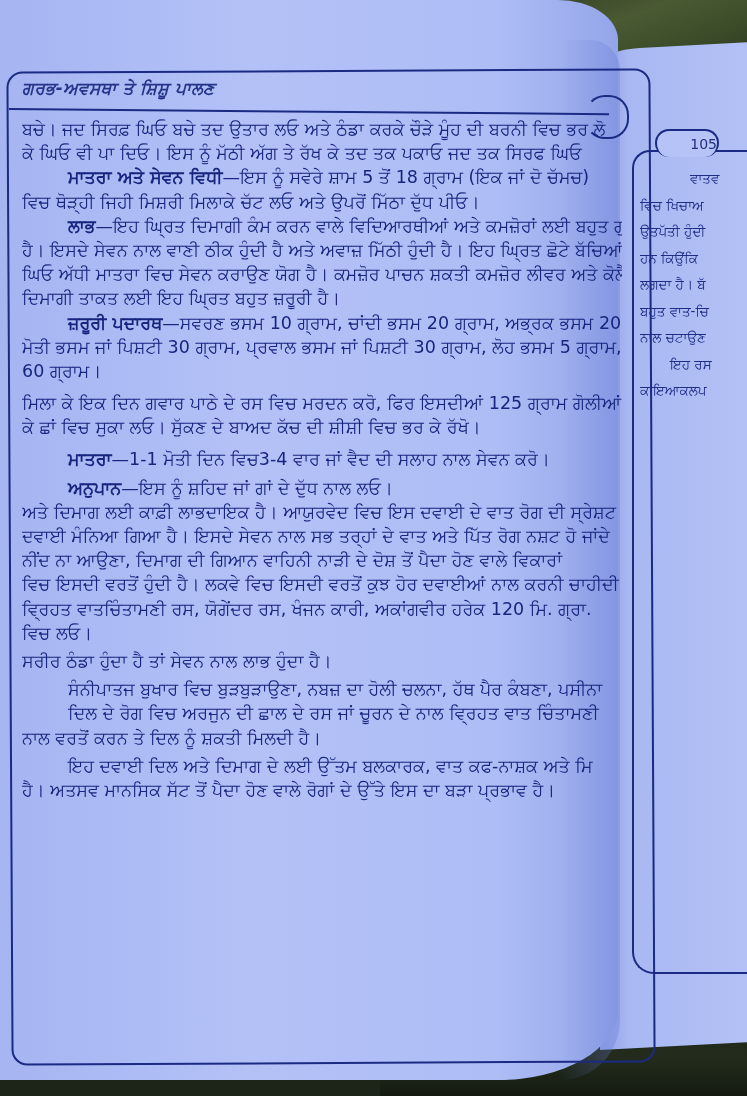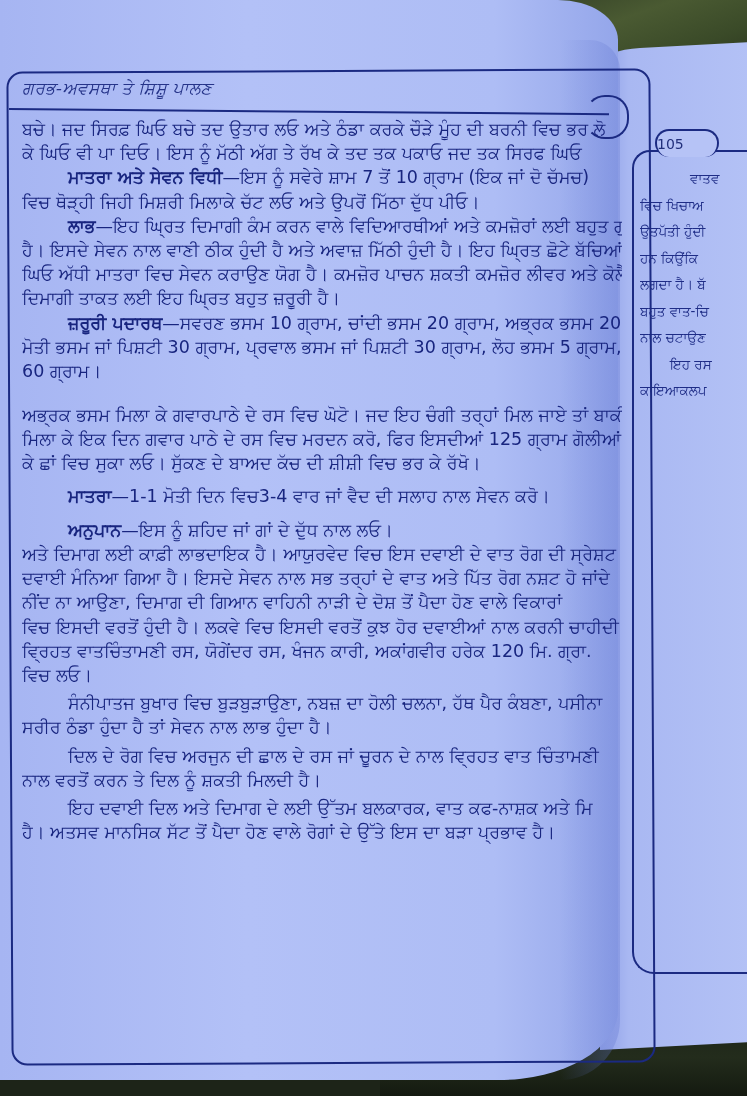--- a/index.html
+++ b/index.html
@@ -26,21 +26,21 @@
   }
   .right-frame {
     position: absolute; left: 632px; top: 150px; width: 140px; height: 820px;
     border-left: 2px solid #1b2a82; border-top: 2px solid #1b2a82; border-bottom: 2px solid #1b2a82;
     border-top-left-radius: 18px; border-bottom-left-radius: 22px;
   }
   .page-num-tab {
     position: absolute; left: 655px; top: 129px; width: 60px; height: 26px;
     border: 2px solid #1b2a82; border-radius: 14px 14px 14px 14px;
     border-bottom: none;
-    font-size: 14px; color: #22307c; text-align: left; line-height: 26px;
+    font-size: 14px; color: #22307c; text-align: right; line-height: 26px;
     background: #b6c3f6;
   }
   .right-lines {
     position: absolute; left: 640px; top: 165px; width: 110px;
     font-size: 13.5px; color: #1e2c86; line-height: 26.5px; white-space: nowrap; overflow: hidden;
   }
   .right-lines div { overflow: hidden; }
   
   .left-page {
     position: absolute; left: 0; top: 0; width: 618px; height: 1080px;
@@ -57,21 +57,21 @@
     position: absolute; left: 9px; top: 70px; width: 640px; height: 990px;
     border: 2px solid #1b2a82; border-radius: 16px;
     transform: rotate(-0.3deg);
   }
   .header-line {
     position: absolute; left: 9px; top: 108px; width: 600px; height: 0;
     border-top: 2px solid #1b2a82; transform: rotate(0.5deg); transform-origin: left;
   }
   .running-head {
     position: absolute; left: 22px; top: 78px;
-    font-size: 17px; color: #263489; font-style: italic; letter-spacing: 0.3px;
+    font-size: 17px; color: #263489; font-style: italic; letter-spacing: 0.3px; font-weight: bold;
   }
   .folio-tab {
     position: absolute; left: 585px; top: 95px; width: 40px; height: 40px;
     border: 2px solid #1b2a82; border-radius: 20px; border-left-color: transparent;
   }
   .text-block {
     position: absolute; left: 22px; top: 117px; width: 600px;
     color: #18257f; font-size: 17.5px; line-height: 24.2px;
   }
   .line { white-space: nowrap; overflow: hidden; height: 24.2px; }
@@ -107,49 +107,48 @@
 <div class="left-spine-shadow"></div>
 <div class="left-frame"></div>
 <div class="header-line"></div>
 <div class="folio-tab"></div>
 <div class="running-head">ਗਰਭ-ਅਵਸਥਾ ਤੇ ਸ਼ਿਸ਼ੂ ਪਾਲਣ</div>
 
 <div class="text-block">
   <div class="line">ਬਚੇ। ਜਦ ਸਿਰਫ਼ ਘਿਓ ਬਚੇ ਤਦ ਉਤਾਰ ਲਓ ਅਤੇ ਠੰਡਾ ਕਰਕੇ ਚੌੜੇ ਮੂੰਹ ਦੀ ਬਰਨੀ ਵਿਚ ਭਰ ਲੋ</div>
   <div class="line">ਕੇ ਘਿਓ ਵੀ ਪਾ ਦਿਓ। ਇਸ ਨੂੰ ਮੱਠੀ ਅੱਗ ਤੇ ਰੱਖ ਕੇ ਤਦ ਤਕ ਪਕਾਓ ਜਦ ਤਕ ਸਿਰਫ ਘਿਓ</div>
 
-  <div class="line indent"><span class="bold-term">ਮਾਤਰਾ ਅਤੇ ਸੇਵਨ ਵਿਧੀ</span><span>—ਇਸ ਨੂੰ ਸਵੇਰੇ ਸ਼ਾਮ 7 ਤੋਂ 10 ਗ੍ਰਾਮ (ਇਕ ਜਾਂ ਦੋ ਚੱਮਚ)</span></div>
+  <div class="line indent"><span class="bold-term">ਮਾਤਰਾ ਅਤੇ ਸੇਵਨ ਵਿਧੀ</span><span>—ਇਸ ਨੂੰ ਸਵੇਰੇ ਸ਼ਾਮ 5 ਤੋਂ 18 ਗ੍ਰਾਮ (ਇਕ ਜਾਂ ਦੋ ਚੱਮਚ)</span></div>
   <div class="line">ਵਿਚ ਥੋੜ੍ਹੀ ਜਿਹੀ ਮਿਸ਼ਰੀ ਮਿਲਾਕੇ ਚੱਟ ਲਓ ਅਤੇ ਉਪਰੋਂ ਮਿੱਠਾ ਦੁੱਧ ਪੀਓ।</div>
 
   <div class="line indent"><span class="bold-term">ਲਾਭ</span><span>—ਇਹ ਘ੍ਰਿਤ ਦਿਮਾਗੀ ਕੰਮ ਕਰਨ ਵਾਲੇ ਵਿਦਿਆਰਥੀਆਂ ਅਤੇ ਕਮਜ਼ੋਰਾਂ ਲਈ ਬਹੁਤ ਗੁਣਕਾਰੀ</span></div>
   <div class="line">ਹੈ। ਇਸਦੇ ਸੇਵਨ ਨਾਲ ਵਾਣੀ ਠੀਕ ਹੁੰਦੀ ਹੈ ਅਤੇ ਅਵਾਜ਼ ਮਿੱਠੀ ਹੁੰਦੀ ਹੈ। ਇਹ ਘ੍ਰਿਤ ਛੋਟੇ ਬੱਚਿਆਂ ਨੂੰ</div>
   <div class="line">ਘਿਓ ਅੱਧੀ ਮਾਤਰਾ ਵਿਚ ਸੇਵਨ ਕਰਾਉਣ ਯੋਗ ਹੈ। ਕਮਜ਼ੋਰ ਪਾਚਨ ਸ਼ਕਤੀ ਕਮਜ਼ੋਰ ਲੀਵਰ ਅਤੇ ਕੋਲੈ</div>
   <div class="line">ਦਿਮਾਗੀ ਤਾਕਤ ਲਈ ਇਹ ਘ੍ਰਿਤ ਬਹੁਤ ਜ਼ਰੂਰੀ ਹੈ।</div>
 
 
   <div class="line indent"><span class="bold-term">ਜ਼ਰੂਰੀ ਪਦਾਰਥ</span><span>—ਸਵਰਣ ਭਸਮ 10 ਗ੍ਰਾਮ, ਚਾਂਦੀ ਭਸਮ 20 ਗ੍ਰਾਮ, ਅਭ੍ਰਕ ਭਸਮ 20 ਗ੍ਰਾਮ</span></div>
   <div class="line">ਮੋਤੀ ਭਸਮ ਜਾਂ ਪਿਸ਼ਟੀ 30 ਗ੍ਰਾਮ, ਪ੍ਰਵਾਲ ਭਸਮ ਜਾਂ ਪਿਸ਼ਟੀ 30 ਗ੍ਰਾਮ, ਲੋਹ ਭਸਮ 5 ਗ੍ਰਾਮ, ਰਸ ਸਿੰਦੂਰ</div>
-  <div class="line" style="margin-bottom:20px">60 ਗ੍ਰਾਮ।</div>
+  <div class="line" style="margin-bottom:8px">60 ਗ੍ਰਾਮ।</div>
 
-  <div class="line">ਅਭ੍ਰਕ ਭਸਮ ਮਿਲਾ ਕੇ ਗਵਾਰਪਾਠੇ ਦੇ ਰਸ ਵਿਚ ਘੋਟੋ। ਜਦ ਇਹ ਚੰਗੀ ਤਰ੍ਹਾਂ ਮਿਲ ਜਾਏ ਤਾਂ ਬਾਕੀ</div>
   <div class="line">ਮਿਲਾ ਕੇ ਇਕ ਦਿਨ ਗਵਾਰ ਪਾਠੇ ਦੇ ਰਸ ਵਿਚ ਮਰਦਨ ਕਰੋ, ਫਿਰ ਇਸਦੀਆਂ 125 ਗ੍ਰਾਮ ਗੋਲੀਆਂ ਬਣਾ</div>
   <div class="line" style="margin-bottom:8px">ਕੇ ਛਾਂ ਵਿਚ ਸੁਕਾ ਲਓ। ਸੁੱਕਣ ਦੇ ਬਾਅਦ ਕੱਚ ਦੀ ਸ਼ੀਸ਼ੀ ਵਿਚ ਭਰ ਕੇ ਰੱਖੋ।</div>
 
-  <div class="line indent" style="margin-bottom:10px"><span class="bold-term">ਮਾਤਰਾ</span><span>—1-1 ਮੋਤੀ ਦਿਨ ਵਿਚ3-4 ਵਾਰ ਜਾਂ ਵੈਦ ਦੀ ਸਲਾਹ ਨਾਲ ਸੇਵਨ ਕਰੋ।</span></div>
+  <div class="line indent" style="margin-bottom:4px"><span class="bold-term">ਮਾਤਰਾ</span><span>—1-1 ਮੋਤੀ ਦਿਨ ਵਿਚ3-4 ਵਾਰ ਜਾਂ ਵੈਦ ਦੀ ਸਲਾਹ ਨਾਲ ਸੇਵਨ ਕਰੋ।</span></div>
 
   <div class="line indent" style="margin-bottom:0"><span class="bold-term">ਅਨੁਪਾਨ</span><span>—ਇਸ ਨੂੰ ਸ਼ਹਿਦ ਜਾਂ ਗਾਂ ਦੇ ਦੁੱਧ ਨਾਲ ਲਓ।</span></div>
 
   <div class="line">ਅਤੇ ਦਿਮਾਗ ਲਈ ਕਾਫ਼ੀ ਲਾਭਦਾਇਕ ਹੈ। ਆਯੁਰਵੇਦ ਵਿਚ ਇਸ ਦਵਾਈ ਦੇ ਵਾਤ ਰੋਗ ਦੀ ਸ੍ਰੇਸ਼ਟ</div>
   <div class="line">ਦਵਾਈ ਮੰਨਿਆ ਗਿਆ ਹੈ। ਇਸਦੇ ਸੇਵਨ ਨਾਲ ਸਭ ਤਰ੍ਹਾਂ ਦੇ ਵਾਤ ਅਤੇ ਪਿੱਤ ਰੋਗ ਨਸ਼ਟ ਹੋ ਜਾਂਦੇ</div>
   <div class="line">ਨੀਂਦ ਨਾ ਆਉਣਾ, ਦਿਮਾਗ ਦੀ ਗਿਆਨ ਵਾਹਿਨੀ ਨਾੜੀ ਦੇ ਦੋਸ਼ ਤੋਂ ਪੈਦਾ ਹੋਣ ਵਾਲੇ ਵਿਕਾਰਾਂ</div>
   <div class="line">ਵਿਚ ਇਸਦੀ ਵਰਤੋਂ ਹੁੰਦੀ ਹੈ। ਲਕਵੇ ਵਿਚ ਇਸਦੀ ਵਰਤੋਂ ਕੁਝ ਹੋਰ ਦਵਾਈਆਂ ਨਾਲ ਕਰਨੀ ਚਾਹੀਦੀ</div>
   <div class="line">ਵ੍ਰਿਹਤ ਵਾਤਚਿੰਤਾਮਣੀ ਰਸ, ਯੋਗੇਂਦਰ ਰਸ, ਖੰਜਨ ਕਾਰੀ, ਅਕਾਂਗਵੀਰ ਹਰੇਕ 120 ਮਿ. ਗ੍ਰਾ.</div>
   <div class="line" style="margin-bottom:4px">ਵਿਚ ਲਓ।</div>
 
+  <div class="line" style="margin-bottom:4px">ਸਰੀਰ ਠੰਡਾ ਹੁੰਦਾ ਹੈ ਤਾਂ ਸੇਵਨ ਨਾਲ ਲਾਭ ਹੁੰਦਾ ਹੈ।</div>
   <div class="line indent">ਸੰਨੀਪਾਤਜ ਬੁਖਾਰ ਵਿਚ ਬੁੜਬੁੜਾਉਣਾ, ਨਬਜ਼ ਦਾ ਹੋਲੀ ਚਲਨਾ, ਹੱਥ ਪੈਰ ਕੰਬਣਾ, ਪਸੀਨਾ</div>
-  <div class="line" style="margin-bottom:4px">ਸਰੀਰ ਠੰਡਾ ਹੁੰਦਾ ਹੈ ਤਾਂ ਸੇਵਨ ਨਾਲ ਲਾਭ ਹੁੰਦਾ ਹੈ।</div>
 
   <div class="line indent">ਦਿਲ ਦੇ ਰੋਗ ਵਿਚ ਅਰਜੁਨ ਦੀ ਛਾਲ ਦੇ ਰਸ ਜਾਂ ਚੂਰਨ ਦੇ ਨਾਲ ਵ੍ਰਿਹਤ ਵਾਤ ਚਿੰਤਾਮਣੀ</div>
   <div class="line" style="margin-bottom:4px">ਨਾਲ ਵਰਤੋਂ ਕਰਨ ਤੇ ਦਿਲ ਨੂੰ ਸ਼ਕਤੀ ਮਿਲਦੀ ਹੈ।</div>
 
   <div class="line indent">ਇਹ ਦਵਾਈ ਦਿਲ ਅਤੇ ਦਿਮਾਗ ਦੇ ਲਈ ਉੱਤਮ ਬਲਕਾਰਕ, ਵਾਤ ਕਫ-ਨਾਸ਼ਕ ਅਤੇ ਮਿ</div>
   <div class="line">ਹੈ। ਅਤਸਵ ਮਾਨਸਿਕ ਸੱਟ ਤੋਂ ਪੈਦਾ ਹੋਣ ਵਾਲੇ ਰੋਗਾਂ ਦੇ ਉੱਤੇ ਇਸ ਦਾ ਬੜਾ ਪ੍ਰਭਾਵ ਹੈ।</div>
 </div>
 
 </body></html>

